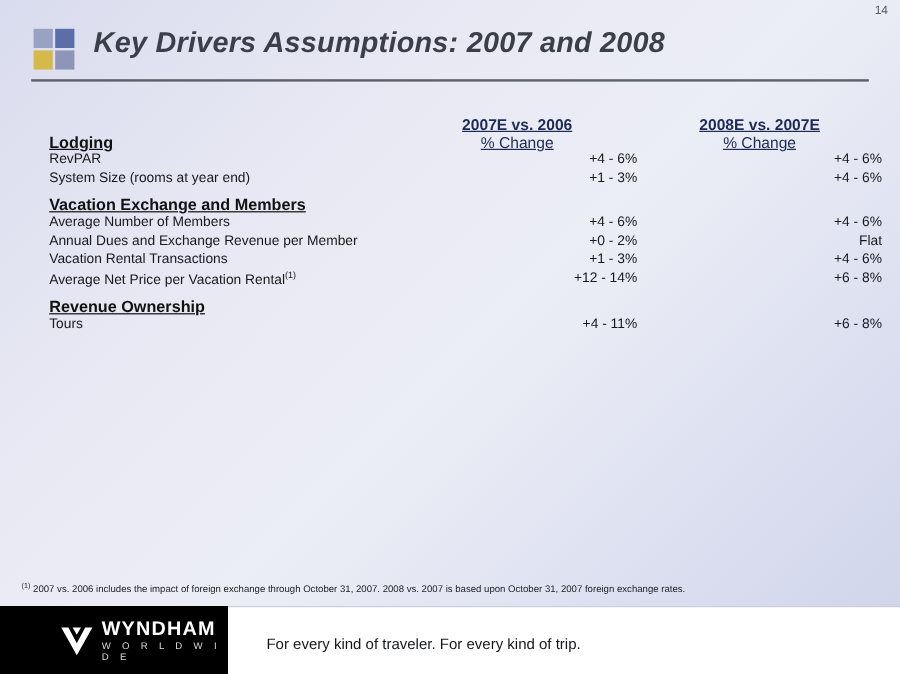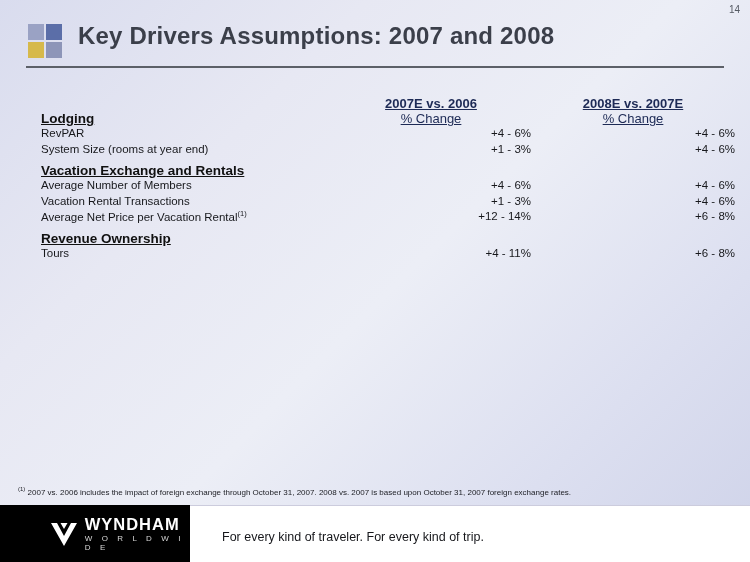--- a/index.html
+++ b/index.html
@@ -41,20 +41,21 @@
   .sq3 { background: #d6b94b; }
   .sq4 { background: #8d95b8; }
 
   .title {
     position: absolute;
     left: 78px; top: 22px;
     font-size: 24px;
     font-weight: bold;
     color: #3b3f4a;
     letter-spacing: .2px;
+    font-style: italic;
   }
   .title-rule {
     position: absolute;
     left: 26px; top: 66px;
     width: 698px; height: 2px;
     background: #5c6068;
   }
 
   
   .tbl {
@@ -208,29 +209,34 @@
         <td class="row-label">System Size (rooms at year end)</td>
         <td class="row-val">+1 - 3%</td>
         <td class="row-val">+4 - 6%</td>
       </tr>
 
       <tr class="spacer-row">
           <td colspan="3"></td>
         </tr>
 
       <tr>
-        <td class="section-label">Vacation Exchange and Rentals</td>
+        <td class="section-label">Vacation Exchange and Members</td>
         <td></td>
           <td></td>
       </tr>
 
       <tr>
         <td class="row-label">Average Number of Members</td>
         <td class="row-val">+4 - 6%</td>
         <td class="row-val">+4 - 6%</td>
+      </tr>
+      <tr>
+        <td class="row-label">Annual Dues and Exchange Revenue per Member</td>
+        <td class="row-val">+0 - 2%</td>
+        <td class="row-val">Flat</td>
       </tr>
       <tr>
         <td class="row-label">Vacation Rental Transactions</td>
         <td class="row-val">+1 - 3%</td>
         <td class="row-val">+4 - 6%</td>
       </tr>
       <tr>
         <td class="row-label"><span>Average Net Price per Vacation Rental</span><span class="sup">(1)</span></td>
         <td class="row-val">+12 - 14%</td>
         <td class="row-val">+6 - 8%</td>

